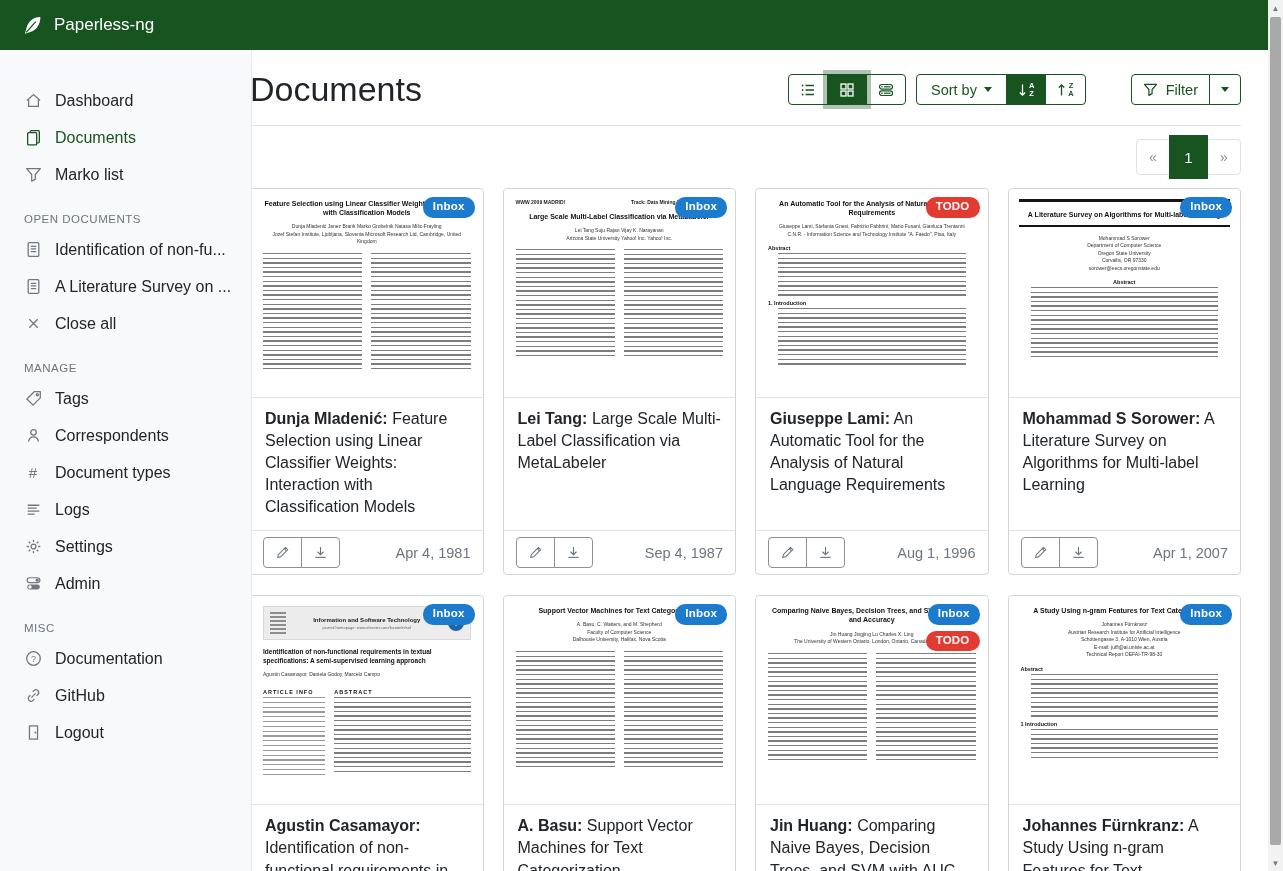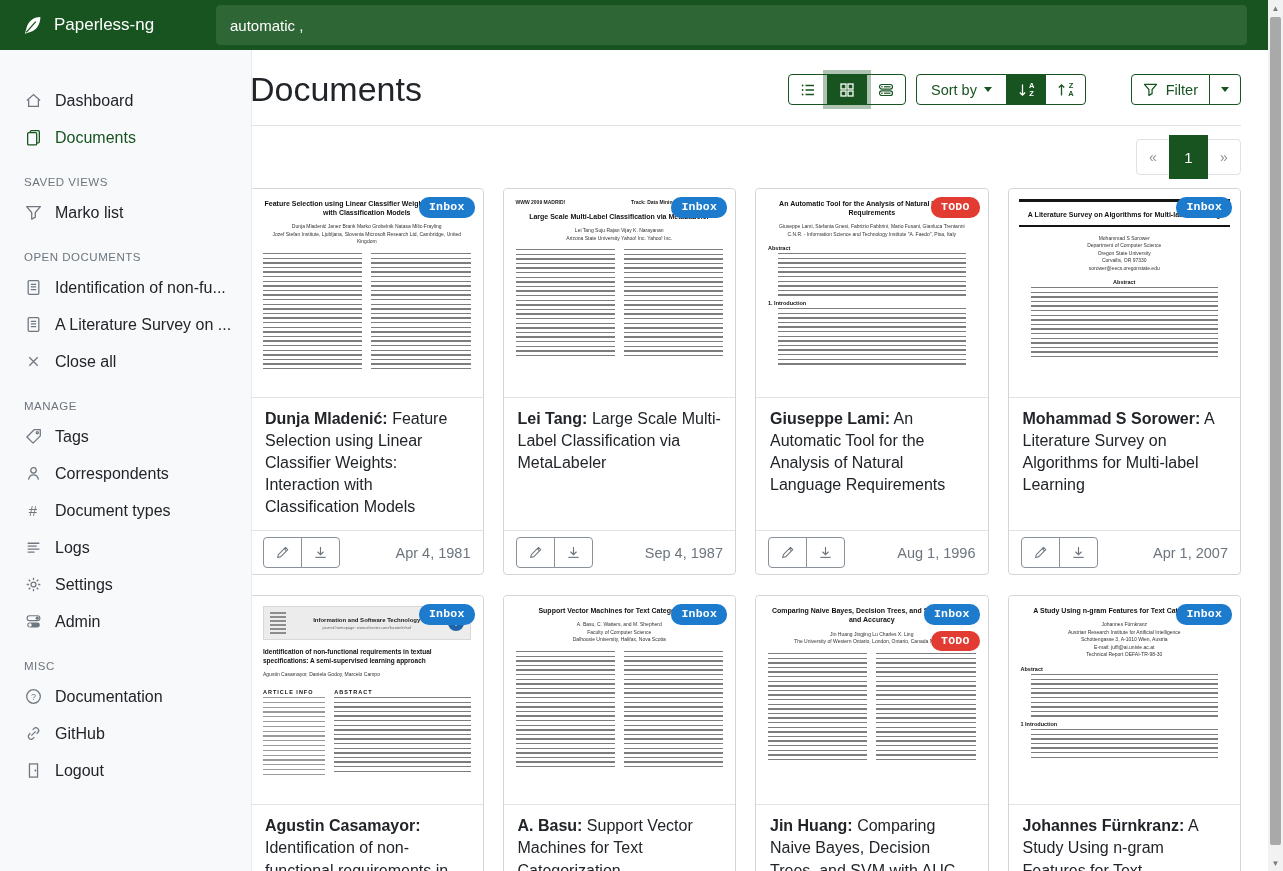--- a/index.html
+++ b/index.html
@@ -48,21 +48,21 @@
   .pager { display:inline-flex; align-items:center; }
   .page-btn { min-width:34px; height:36px; border:1px solid #dee2e6; background:#fff; color:#8a9197; font-size:14px; display:inline-flex; align-items:center; justify-content:center; padding:0 9px; cursor:pointer; font-family:inherit; }
   .page-btn.prev { border-radius:4px 0 0 4px; }
   .page-btn.next { border-radius:0 4px 4px 0; }
   .page-btn.current { background:#17541f; border-color:#17541f; color:#fff; height:44px; min-width:39px; margin:0 -1px; z-index:1; font-size:15px; }
 
   
   .doc-grid { display:grid; grid-template-columns:repeat(4, 1fr); column-gap:19px; row-gap:20px; margin-top:13px; }
   .doc-card { position:relative; border:1px solid #d3d6d9; border-radius:4px; background:#fff; display:flex; flex-direction:column; }
   .thumb { height:209px; border-bottom:1px solid #e1e4e7; border-radius:4px 4px 0 0; background:#fff; overflow:hidden; padding:10px 12px; position:relative; }
-  .badges { position:absolute; top:8px; right:8px; display:flex; flex-direction:column; align-items:flex-end; gap:6px; z-index:3;font-family:Liberation Mono, monospace; }
+  .badges { position:absolute; top:8px; right:8px; display:flex; flex-direction:column; align-items:flex-end; gap:6px; z-index:3; }
   .badge { color:#fff; font-size:11.5px; font-weight:700; padding:4px 10px 5px; border-radius:10px; line-height:1; letter-spacing:.2px; }
   .card-body { padding:10px 14px 12px; font-size:16px; line-height:1.38; color:#212529; flex:1; }
   .card-body b { font-weight:700; }
   .card-footer { border-top:1px solid #e1e4e7; padding:6px 12px; display:flex; align-items:center; justify-content:space-between; min-height:43px; }
   .action-group { display:inline-flex; }
   .abtn { width:39px; height:31px; border:1px solid #899097; background:#fff; color:#6c757d; display:inline-flex; align-items:center; justify-content:center; cursor:pointer; }
   .abtn + .abtn { margin-left:-1px; }
   .action-group .abtn:first-child { border-radius:4px 0 0 4px; }
   .action-group .abtn:last-child { border-radius:0 4px 4px 0; }
   .doc-date { color:#6c757d; font-size:14.5px; }
@@ -97,23 +97,20 @@
 <div class="topbar">
   <div class="brand">
     <span>
       <svg class="icon" width="21" height="21" viewBox="0 0 16 16">
         <path d="M14 1.5C8.5 1.5 4.6 5.2 3.4 10L2.2 14.2l4-1.2C11 11.6 14 7.2 14 1.5z" fill="#fff"></path>
         <path d="M3.2 13.2L10.5 5" stroke="#17541f" stroke-width="1" fill="none"></path>
       </svg>
     </span>
     <span>Paperless-ng</span>
   </div>
-  <div class="search-wrap">
-    <input class="search-input" type="text" value="automatic ," style="">
-  </div>
 </div>
 
 <div class="sidebar">
   <div class="side-item">
     <span class="sicon">
       <svg class="icon" width="17" height="17" viewBox="0 0 16 16" fill="none" stroke="currentColor" stroke-width="1.2">
           <path d="M1.8 8L8 2.4 14.2 8"></path>
           <path d="M3.4 7v6.6h9.2V7"></path>
         </svg>
     </span>
@@ -122,21 +119,20 @@
   <div class="side-item active">
     <span class="sicon">
       <svg class="icon" width="17" height="17" viewBox="0 0 16 16" fill="none" stroke="currentColor" stroke-width="1.2">
           <rect x="5" y="1.5" width="8.5" height="11.5" rx="1"></rect>
           <rect x="2.5" y="3.5" width="8.5" height="11.5" rx="1" fill="#f8f9fa"></rect>
         </svg>
     </span>
     <span>Documents</span>
   </div>
 
-  <div class="side-heading">SAVED VIEWS</div>
   <div class="side-item">
     <span class="sicon">
       <svg class="icon" width="17" height="17" viewBox="0 0 16 16" fill="none" stroke="currentColor" stroke-width="1.2">
           <path d="M1.5 2.5h13L9.7 8v4.4l-3.4 1.9V8z" stroke-linejoin="round"></path>
         </svg>
     </span>
     <span>Marko list</span>
   </div>
 
   <div class="side-heading">OPEN DOCUMENTS</div>

